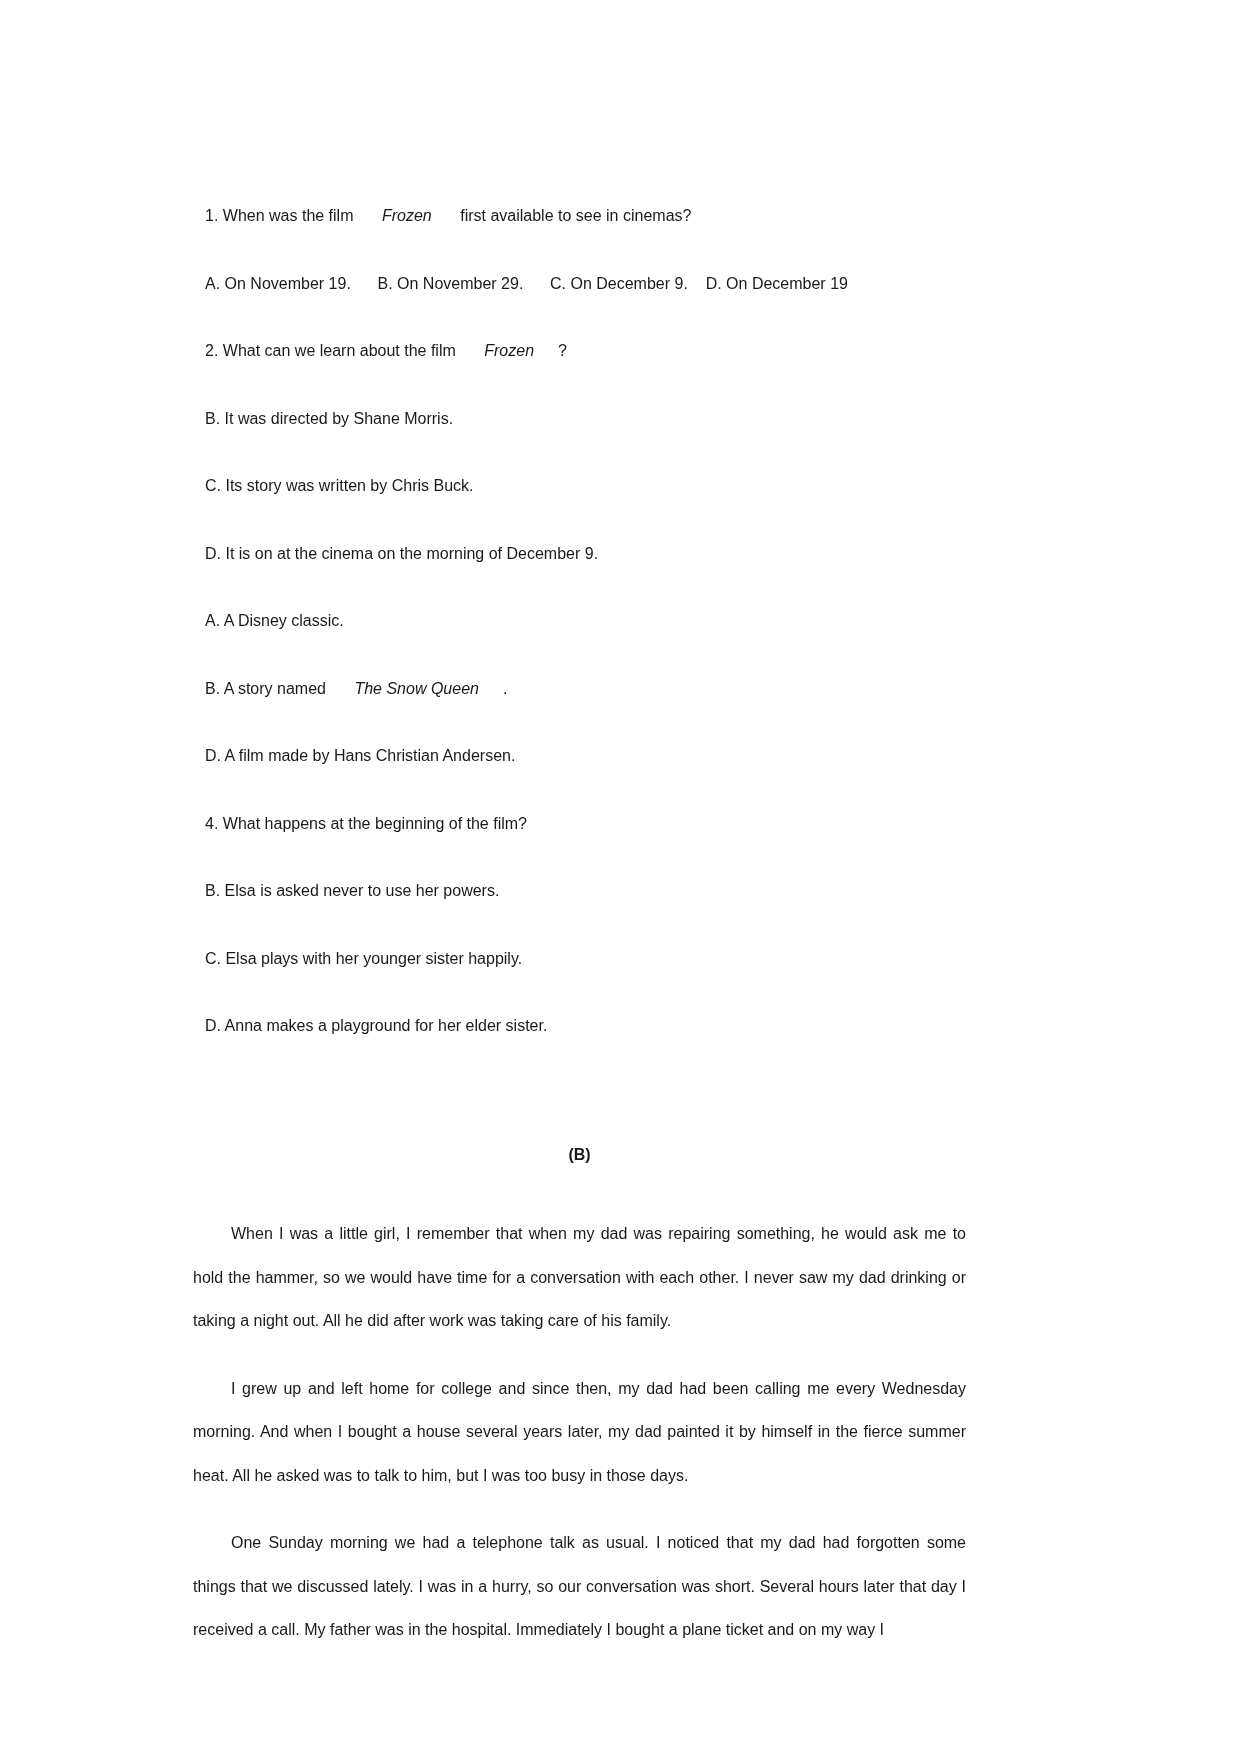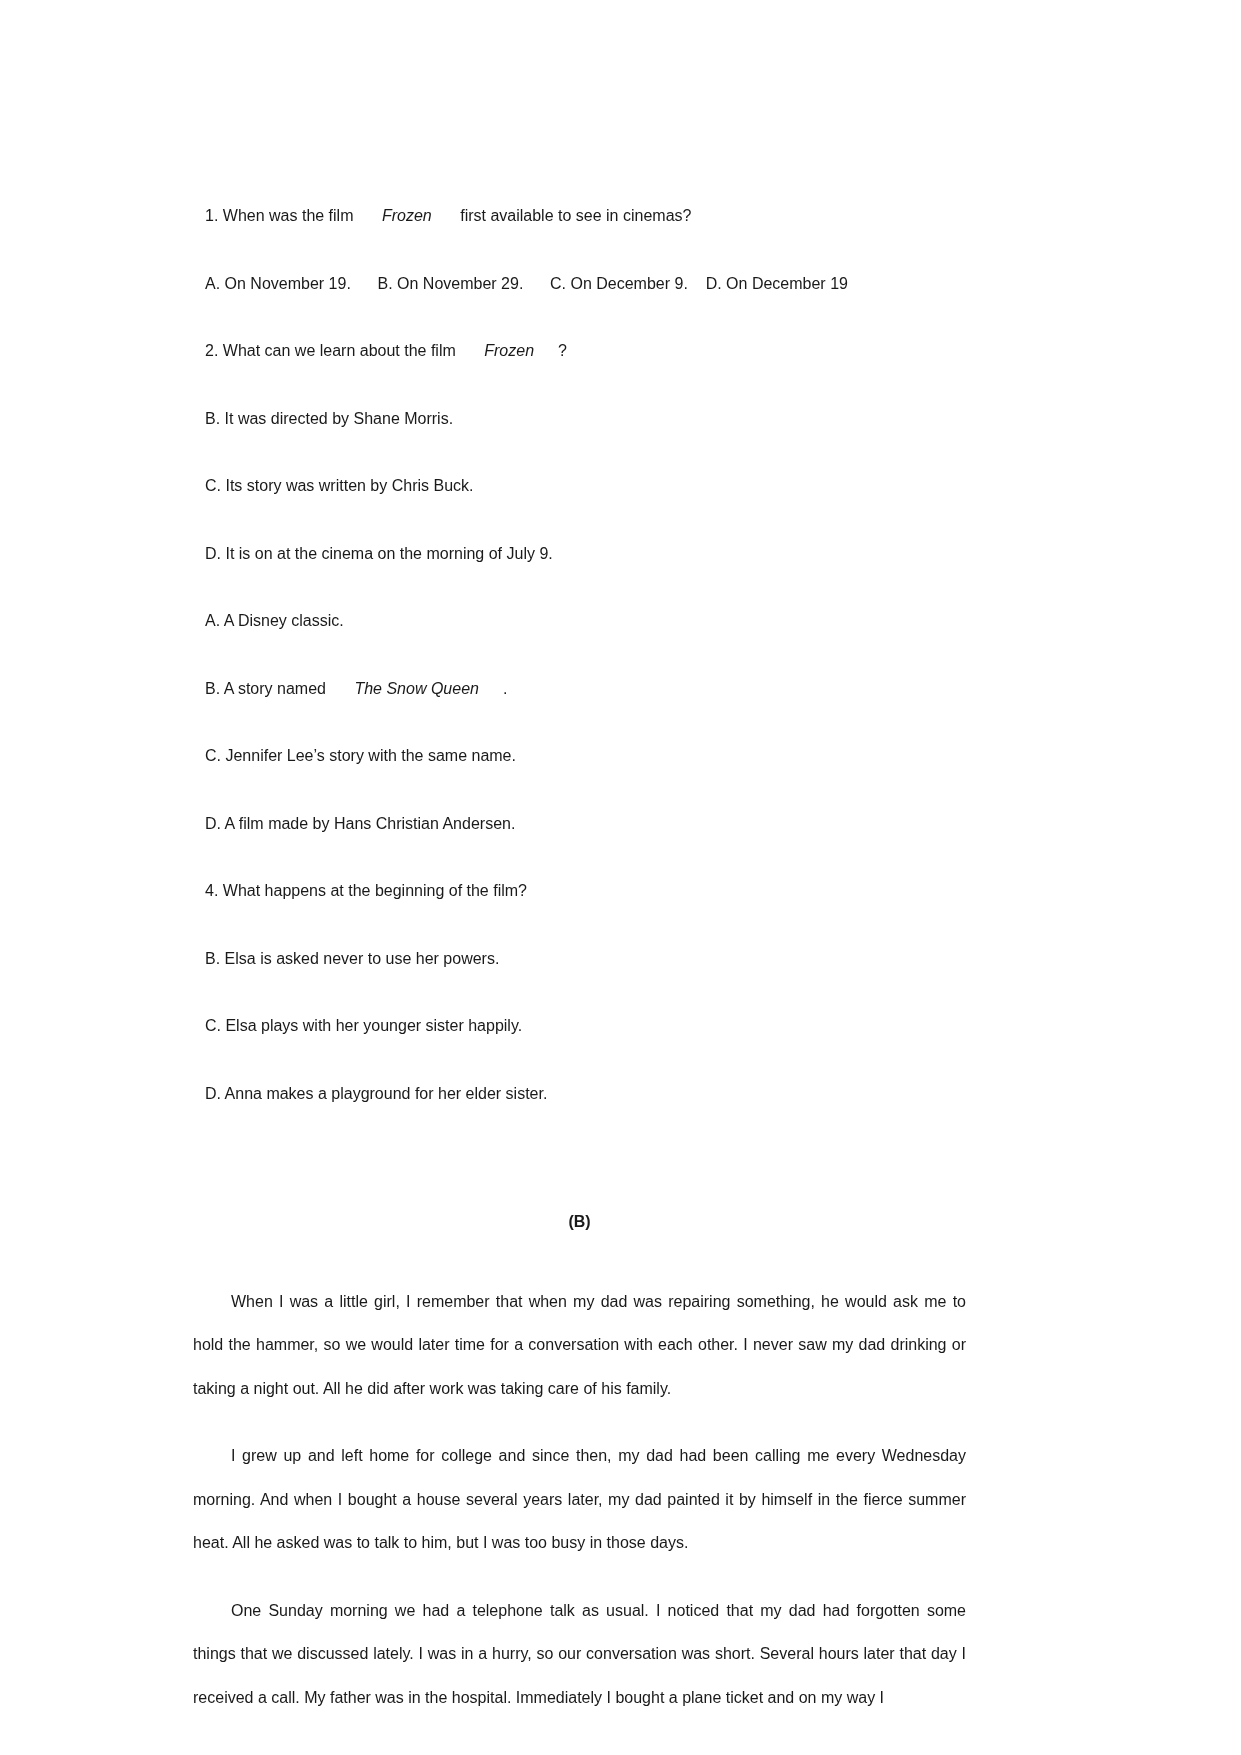--- a/index.html
+++ b/index.html
@@ -42,30 +42,29 @@
 <body>
 
 <div class="page">
   <div class="content">
     <div>
         <p class="line"><span>1. When was the film </span><span class="italic">Frozen</span><span> first available to see in cinemas?</span></p>
         <p class="line"><span>A. On November 19.      B. On November 29.      C. On December 9.    D. On December 19</span></p>
         <p class="line"><span>2. What can we learn about the film </span><span class="italic">Frozen</span><span>?</span></p>
         <p class="line"><span>B. It was directed by Shane Morris.</span></p>
         <p class="line"><span>C. Its story was written by Chris Buck.</span></p>
-        <p class="line"><span>D. It is on at the cinema on the morning of July 9.</span></p>
+        <p class="line"><span>D. It is on at the cinema on the morning of December 9.</span></p>
         <p class="line"><span>A. A Disney classic.</span></p>
         <p class="line"><span>B. A story named </span><span class="italic">The Snow Queen</span><span>.</span></p>
-        <p class="line"><span>C. Jennifer Lee’s story with the same name.</span></p>
         <p class="line"><span>D. A film made by Hans Christian Andersen.</span></p>
         <p class="line"><span>4. What happens at the beginning of the film?</span></p>
         <p class="line"><span>B. Elsa is asked never to use her powers.</span></p>
         <p class="line"><span>C. Elsa plays with her younger sister happily.</span></p>
         <p class="line"><span>D. Anna makes a playground for her elder sister.</span></p>
       </div>
     <div class="section-heading">(B)</div>
     <div>
-        <p class="para">When I was a little girl, I remember that when my dad was repairing something, he would ask me to hold the hammer, so we would later time for a conversation with each other. I never saw my dad drinking or taking a night out. All he did after work was taking care of his family.</p>
+        <p class="para">When I was a little girl, I remember that when my dad was repairing something, he would ask me to hold the hammer, so we would have time for a conversation with each other. I never saw my dad drinking or taking a night out. All he did after work was taking care of his family.</p>
         <p class="para">I grew up and left home for college and since then, my dad had been calling me every Wednesday morning. And when I bought a house several years later, my dad painted it by himself in the fierce summer heat. All he asked was to talk to him, but I was too busy in those days.</p>
         <p class="para">One Sunday morning we had a telephone talk as usual. I noticed that my dad had forgotten some things that we discussed lately. I was in a hurry, so our conversation was short. Several hours later that day I received a call. My father was in the hospital. Immediately I bought a plane ticket and on my way I</p>
       </div>
   </div>
 </div>
 
 </body></html>

